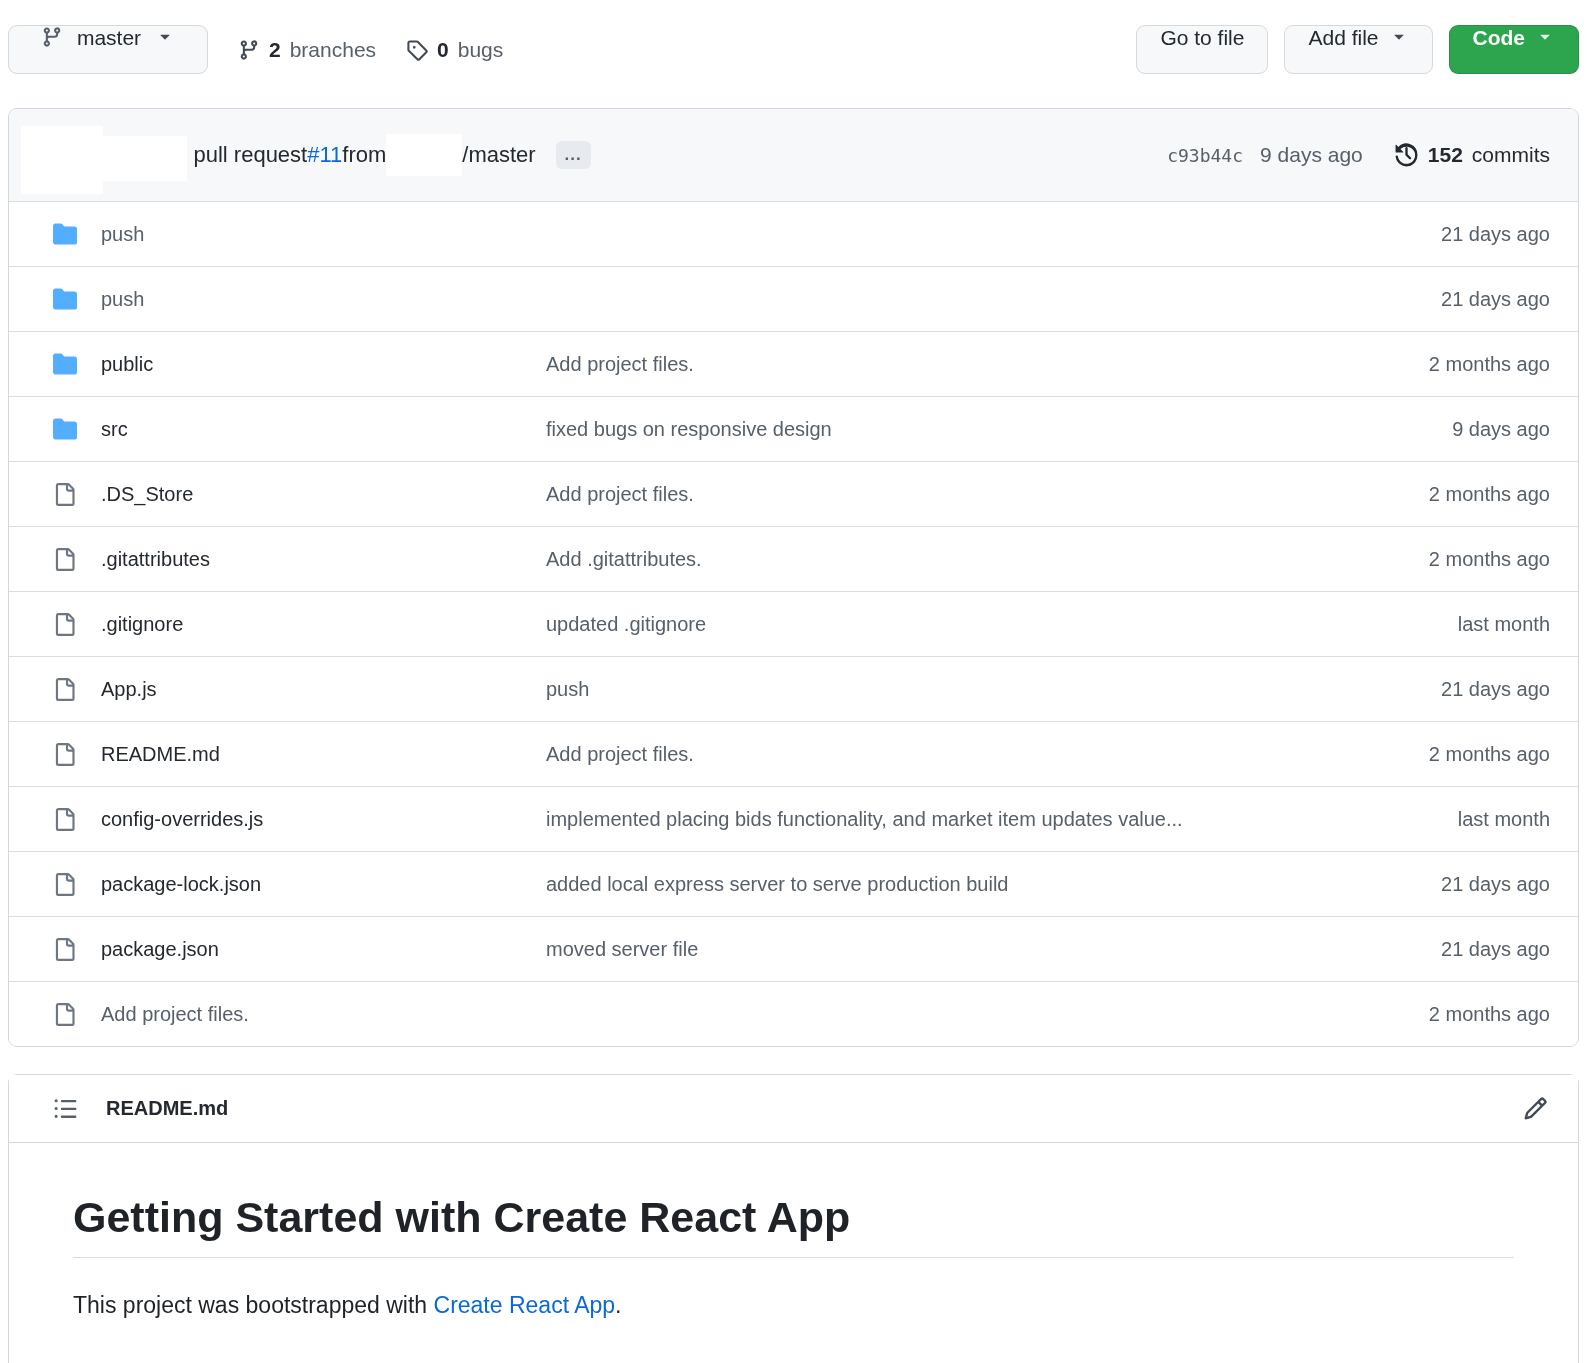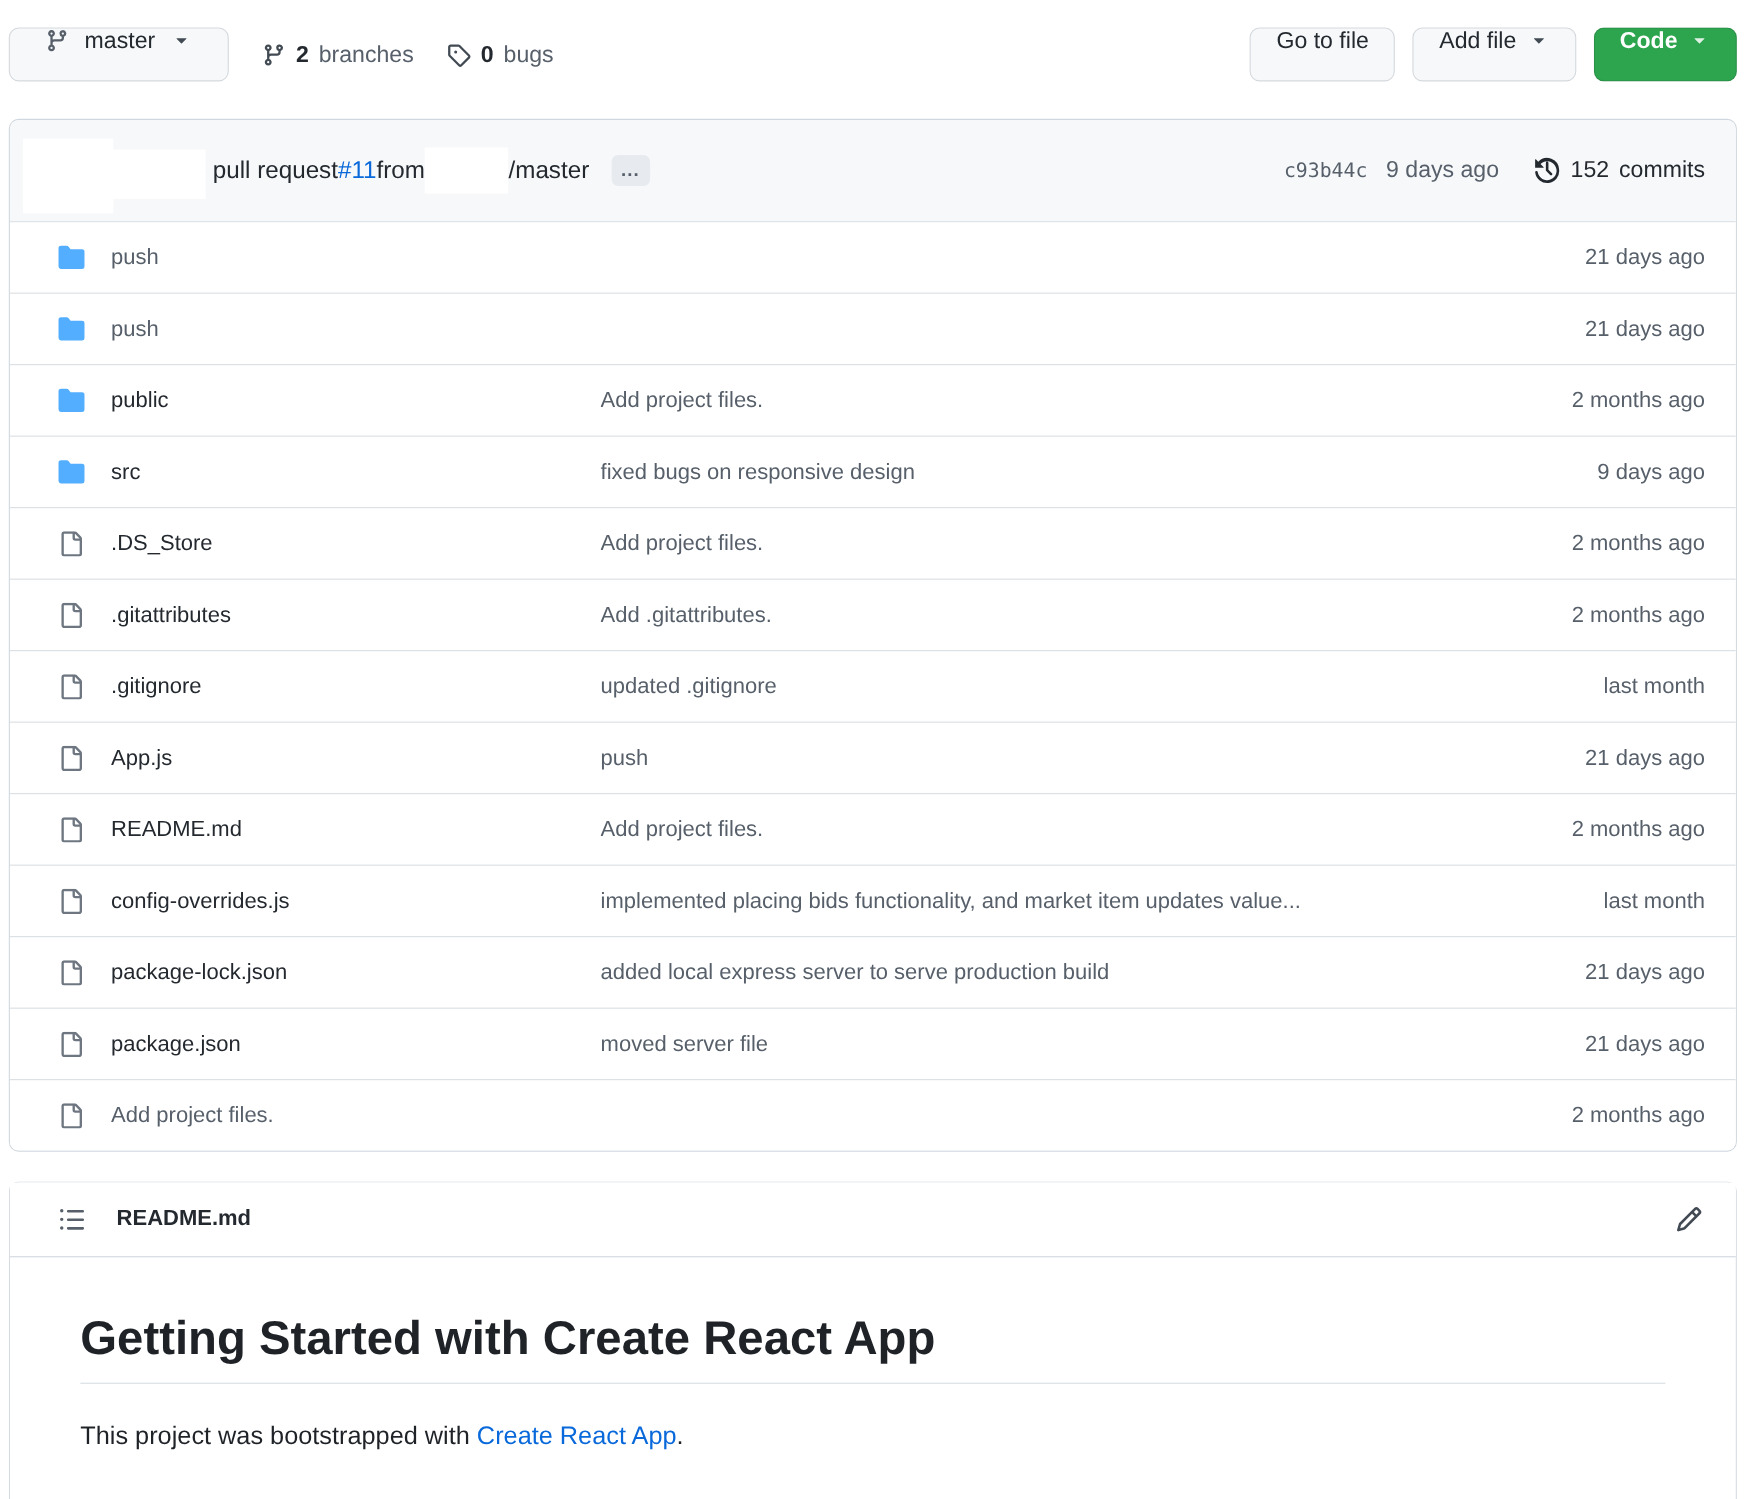--- a/index.html
+++ b/index.html
@@ -41,21 +41,21 @@
   .redact-org{display:inline-block;width:76px;height:42px;background:#fff;vertical-align:middle}
   .ellipsis-btn{margin-left:20px;border:0;background:#e7ebef;color:#57606a;border-radius:6px;
                 width:35px;height:28px;font-size:17px;font-weight:700;line-height:10px;cursor:pointer;
                 display:inline-flex;align-items:center;justify-content:center;letter-spacing:1px}
   .commit-right{margin-left:auto;display:flex;align-items:center;gap:17px;white-space:nowrap}
   .commit-hash{font-family:"DejaVu Sans Mono","Liberation Mono",monospace;font-size:18px;color:var(--muted);
                text-decoration:none;cursor:pointer}
   .commit-time{font-size:21px;color:var(--muted)}
   .commits-link{display:inline-flex;align-items:center;gap:9px;margin-left:14px;color:var(--fg);
                 font-size:21px;text-decoration:none;cursor:pointer}
-  .commits-link .count{font-weight:400}
+  .commits-link .count{font-weight:700}
   .commits-link .octicon{color:#24292f}
 
   .row{display:grid;grid-template-columns:48px 445px 1fr auto;align-items:center;height:65px;
        padding:0 28px 0 44px;border-top:1px solid var(--row-border);background:#fff;font-size:20px}
   .cell-icon{display:flex;align-items:center}
   .icon-folder{color:var(--folder)}
   .icon-file{color:#6e7781}
   .cell-name{color:var(--fg);text-decoration:none;cursor:pointer;white-space:nowrap;overflow:hidden;
              text-overflow:ellipsis;padding-right:20px}
   .cell-msg{color:var(--muted);text-decoration:none;cursor:pointer;white-space:nowrap;overflow:hidden;

